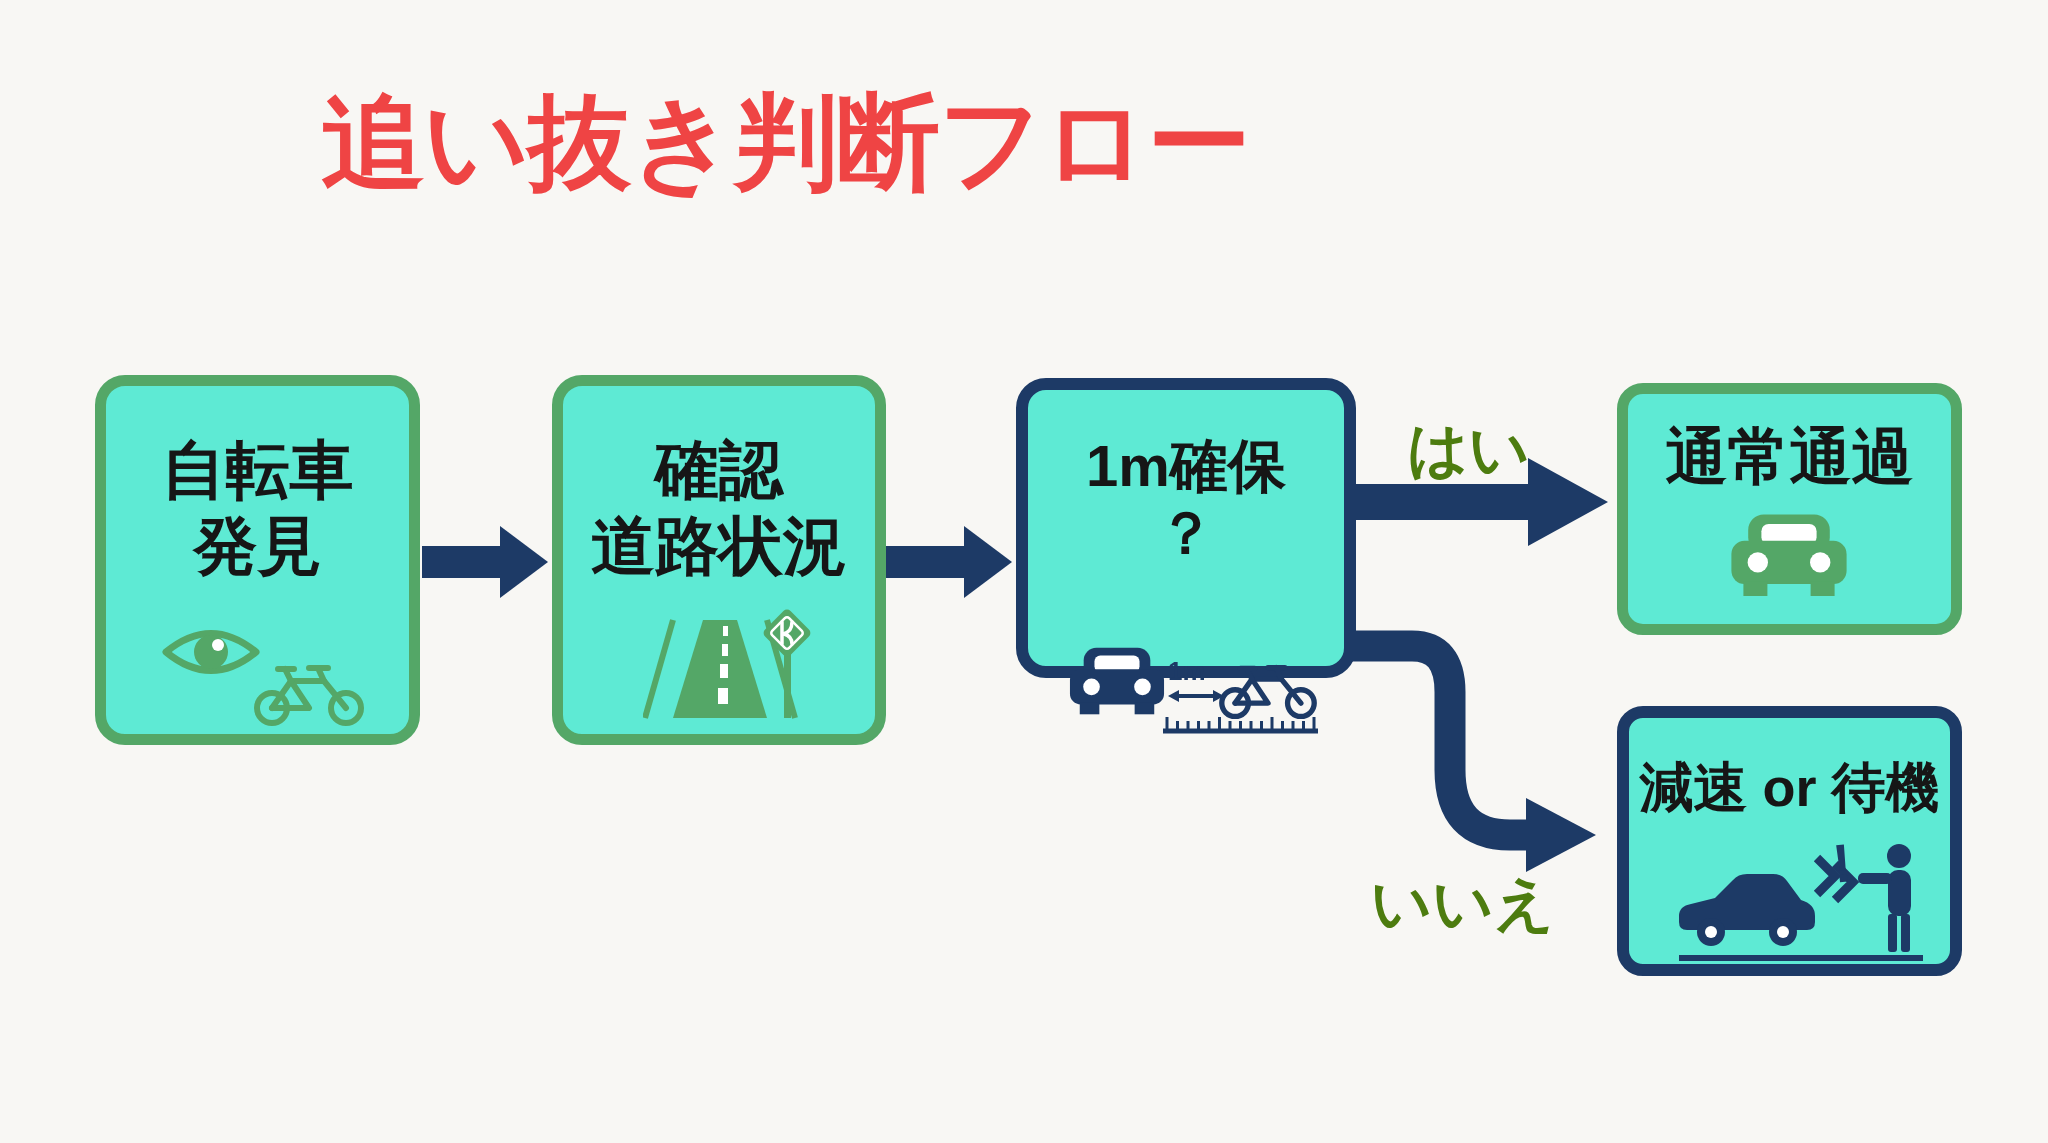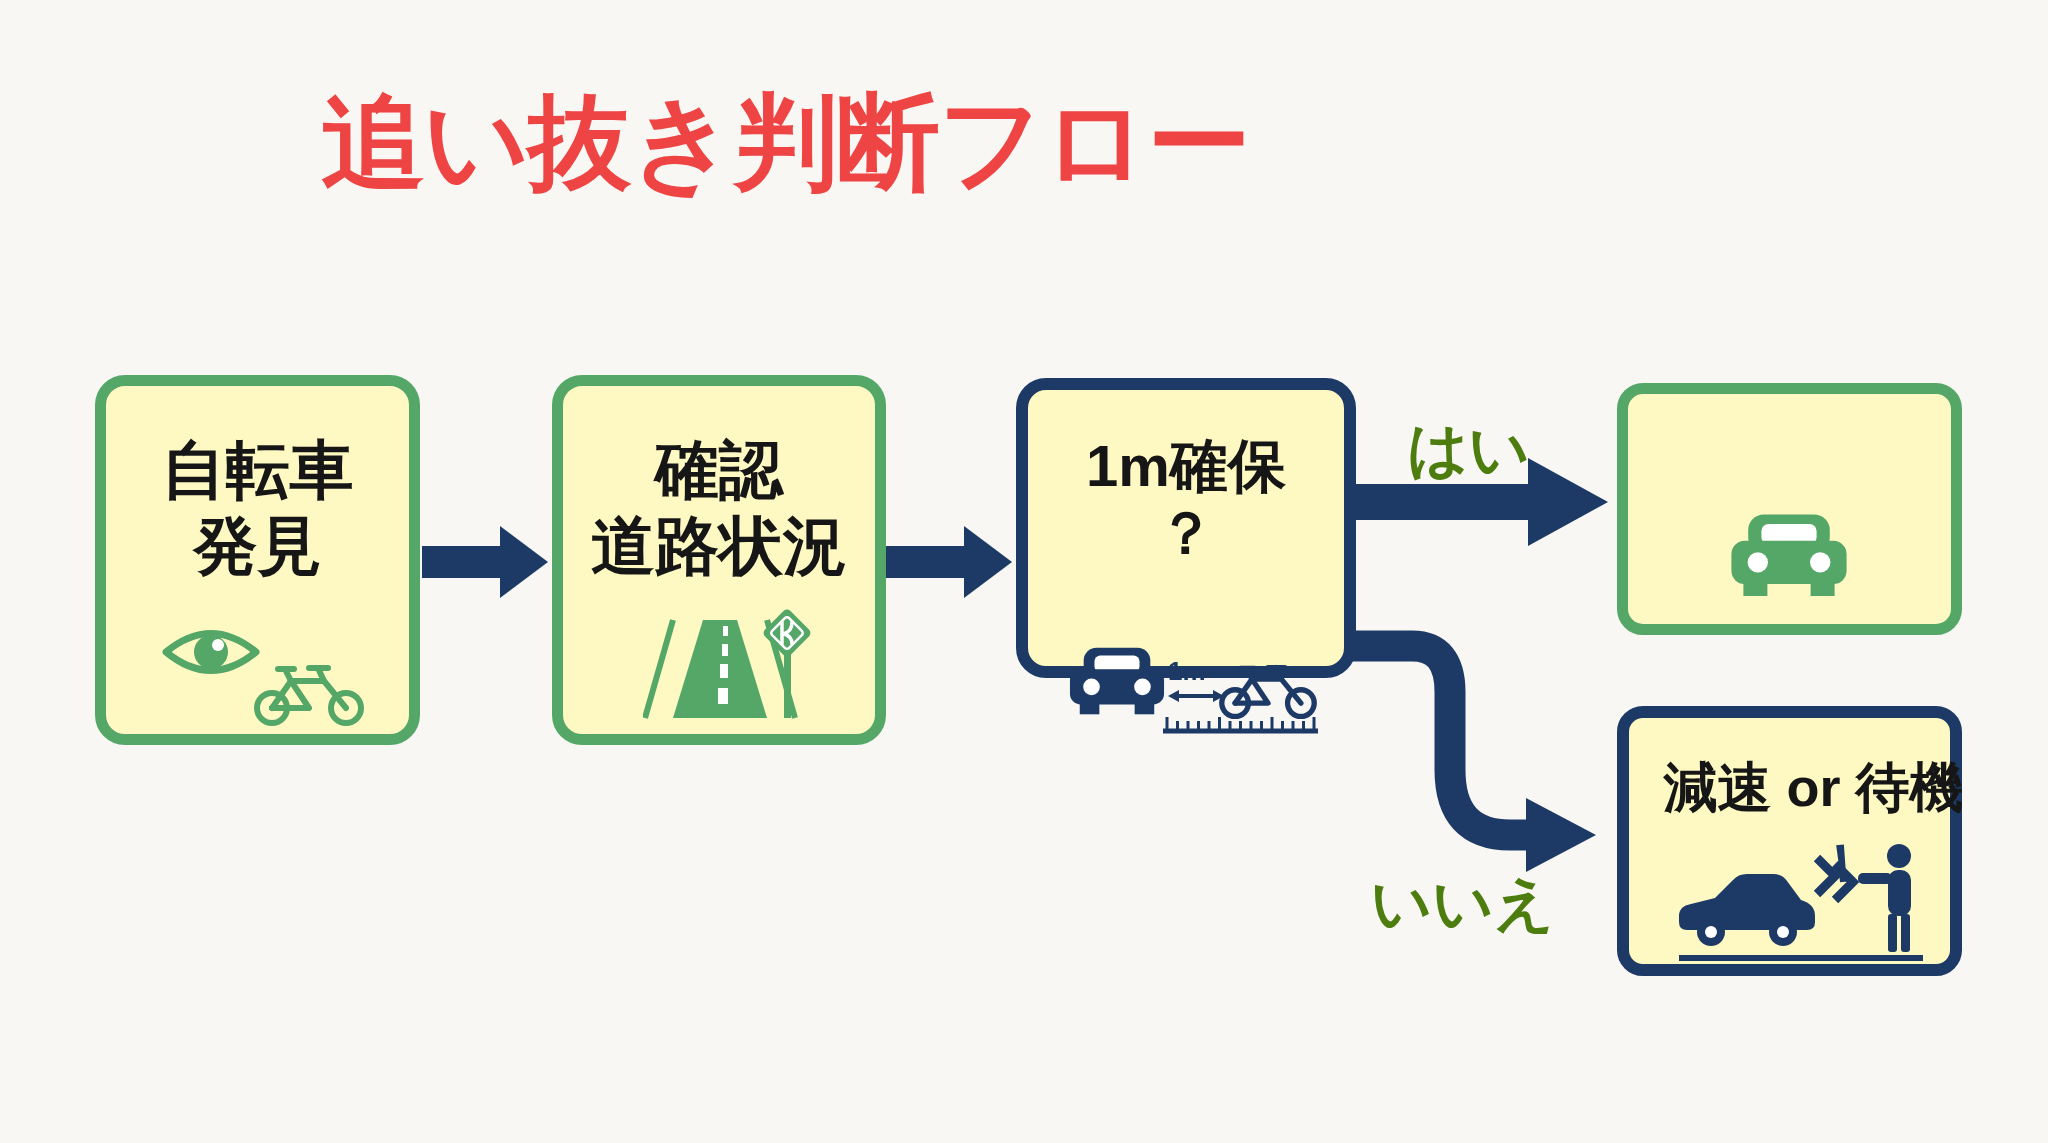--- a/index.html
+++ b/index.html
@@ -9,33 +9,33 @@
     font-family:"Liberation Sans","DejaVu Sans",sans-serif;
     position:relative;
   }
   .canvas{position:absolute;left:0;top:0;width:2048px;height:1143px;}
   .title{
     position:absolute;left:0;top:74px;width:1570px;
     text-align:center;font-size:104px;font-weight:900;color:#ef4444;
     letter-spacing:-2px;white-space:nowrap;
   }
   .box{
-    position:absolute;background:#fef9c3;box-sizing:border-box;
+    position:absolute;background:#5eead4;box-sizing:border-box;
   }
   .box.green{border:11px solid #54a767;border-radius:30px;}
   .box.navy{border:12px solid #1d3a66;border-radius:30px;}
   .lines{
     position:absolute;left:0;width:100%;text-align:center;
     font-weight:900;color:#161616;white-space:nowrap;
   }
   .lines div{margin:0;}
   .b12 .lines{top:46px;font-size:64px;line-height:76px;}
   #box3 .lines{top:42px;font-size:58px;line-height:67px;}
   #box4 .lines{top:28px;font-size:62px;line-height:70px;}
-  #box5 .lines{top:38px;font-size:54px;line-height:62px;padding-left:24px;}
+  #box5 .lines{top:38px;font-size:54px;line-height:62px;}
   .abs{position:absolute;}
   .branch-label{
     position:absolute;text-align:right;font-size:60px;font-weight:900;
     color:#4d7c0f;white-space:nowrap;
   }
   .gap-label{
     position:absolute;font-weight:700;
     font-size:26px;color:#1d3a66;line-height:30px;
   }
   .excl{
@@ -161,20 +161,23 @@
     </svg>
   </div>
 
   <div class="branch-label" style="left:1380px;top:410px;width:150px;">はい</div>
   <svg class="abs" style="left:1350px;top:458px;" width="262" height="88" viewBox="0 0 262 88">
     <rect x="0" y="26" width="179" height="36" fill="#1d3a66"></rect>
     <polygon points="178,0 178,88 258,44" fill="#1d3a66"></polygon>
   </svg>
 
   <div class="box green" id="box4" style="left:1617px;top:383px;width:345px;height:252px;border-radius:26px;">
+    <div class="lines">
+      <div>通常通過</div>
+    </div>
     <svg class="abs" style="left:101px;top:116px;" width="120" height="88" viewBox="0 0 100 70">
       <rect x="16" y="2" width="68" height="32" rx="13" fill="#54a767"></rect>
       <rect x="27" y="10" width="46" height="17" rx="6" fill="#ffffff"></rect>
       <rect x="2" y="24" width="96" height="36" rx="11" fill="#54a767"></rect>
       <circle cx="24" cy="42" r="8.5" fill="#ffffff"></circle>
       <circle cx="76" cy="42" r="8.5" fill="#ffffff"></circle>
       <rect x="12" y="58" width="20" height="12" fill="#54a767"></rect>
       <rect x="68" y="58" width="20" height="12" fill="#54a767"></rect>
     </svg>
   </div>

